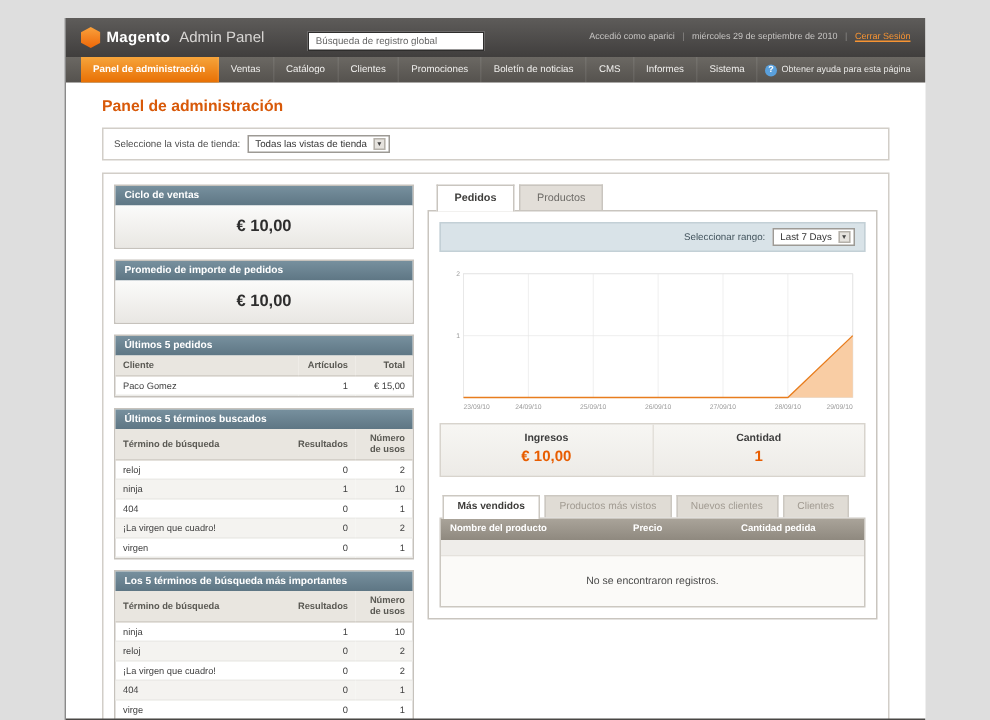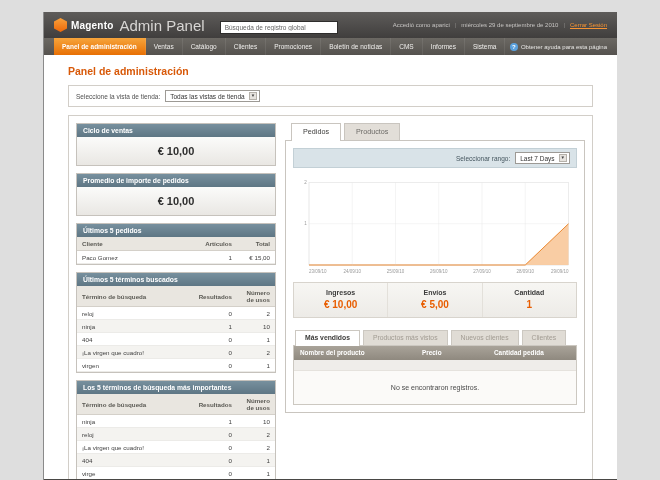--- a/index.html
+++ b/index.html
@@ -5,21 +5,21 @@
   * { box-sizing: border-box; margin: 0; padding: 0; }
   html,body { background:#dedede; }
   body { font-family:"Liberation Sans", sans-serif; }
   .page { position:relative; width:574px; height:480px; background:#ffffff; overflow:hidden; margin:12px auto; border-left:1px solid #8a8a8a; }
 
   
   .topbar { height:26px; background:linear-gradient(#5e5c5a,#403e3d); display:flex; align-items:center; padding:0 10px; }
   .logo { display:flex; align-items:center; gap:4px; }
   .logo-icon { width:13px; height:14px; background:linear-gradient(#f9a13c,#ee6708); clip-path:polygon(50% 0,100% 25%,100% 75%,50% 100%,0 75%,0 25%); display:inline-block; }
   .logo-text { color:#fff; font-weight:bold; font-size:10px; letter-spacing:.2px; }
-  .logo-sub { color:#d8d6d4; font-size:15px; margin-left:2px; }
+  .logo-sub { color:#d8d6d4; font-size:10px; margin-left:2px; }
   .search-wrap { margin:0 auto; transform:translateX(-20px); }
   .global-search { width:118px; height:13px; font-size:6.5px; border:1px solid #2e2d2c; padding:1px 4px; background:#fff; color:#555; }
   .global-search::placeholder { color:#666; opacity:1; }
   .user-area { display:flex; align-items:center; gap:5px; font-size:6px; color:#c6c4c2; white-space:nowrap; }
   .user-area .sep { color:#8a8886; }
   .logout-link { color:#f79433; text-decoration:underline; cursor:pointer; }
 
   
   .mainnav { height:17px; background:linear-gradient(#6b6863,#55524e); display:flex; align-items:stretch; padding:0 10px; }
   .nav-item { display:flex; align-items:center; padding:0 8px; font-size:6.5px; color:#f0efed; text-decoration:none; cursor:pointer; border-right:1px solid rgba(255,255,255,.08); }
@@ -44,21 +44,21 @@
   table.mini { width:100%; border-collapse:collapse; }
   table.mini th { background:#e9e6e0; color:#5a5953; font-size:6.2px; font-weight:bold; text-align:left; padding:3px 5px; border-bottom:1px solid #d4d0c9; }
   table.mini th.num, table.mini td.num { text-align:right; width:38px; }
   table.mini td { font-size:6.2px; color:#3f3f3f; padding:2.5px 5px; border-bottom:1px solid #ecebe8; }
   table.mini tr:nth-child(even) td { background:#f4f3f0; }
 
   
   .right-col { flex:1; min-width:0; }
   .tabs-row { display:flex; gap:3px; padding-left:6px; }
   .tab { font-size:7.2px; padding:3px 11px 4px 11px; border:1px solid #c9c5bf; cursor:pointer; background:#e2ded8; color:#6d6b67; border-bottom:none; }
-  .tab.active { background:#fff; font-weight:normal; color:#3d3c3a; position:relative; z-index:2; margin-bottom:-1px; padding-bottom:5px; }
+  .tab.active { background:#fff; font-weight:bold; color:#3d3c3a; position:relative; z-index:2; margin-bottom:-1px; padding-bottom:5px; }
   .panel { border:1px solid #c9c5bf; background:#fff; padding:7px; position:relative; z-index:1; }
   .range-bar { background:#d9e3e8; border:1px solid #c3d0d6; padding:3px 6px; display:flex; justify-content:flex-end; align-items:center; gap:5px; font-size:6.5px; color:#44555e; }
   .chart-wrap { padding:10px 4px 2px 4px; }
   .chart-wrap svg { width:100%; height:auto; display:block; overflow:visible; }
 
   .stats { display:flex; border:1px solid #d8d4cd; background:linear-gradient(#f7f6f3,#edebe7); margin-top:4px; }
   .stat { flex:1; text-align:center; padding:6px 0 7px 0; }
   .stat + .stat { border-left:1px solid #e3e0da; }
   .stat-label { font-size:7px; font-weight:bold; color:#3c3c3c; }
   .stat-value { font-size:10px; font-weight:bold; color:#e85d00; margin-top:3px; }
@@ -286,24 +286,20 @@
                 <polyline points="16,116 73.66666666666666,116 131.33333333333331,116 189,116 246.66666666666666,116 304.3333333333333,116 362,61" fill="none" stroke="#e87d1e" stroke-width="1.2"></polyline>
               </svg>
           </div>
 
           <div class="stats">
             <div class="stat">
               <div class="stat-label">Ingresos</div>
               <div class="stat-value">€ 10,00</div>
             </div>
             <div class="stat">
-              <div class="stat-label">Envíos</div>
-              <div class="stat-value">€ 5,00</div>
-            </div>
-            <div class="stat">
               <div class="stat-label">Cantidad</div>
               <div class="stat-value">1</div>
             </div>
           </div>
 
           <div class="grid-tabs">
             <div class="gtab active">Más vendidos</div>
             <div class="gtab">Productos más vistos</div>
             <div class="gtab">Nuevos clientes</div>
             <div class="gtab">Clientes</div>

